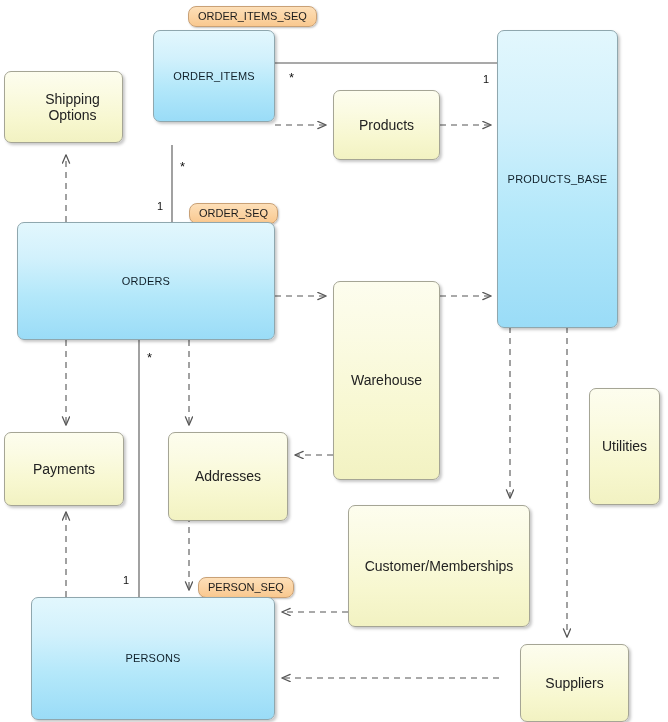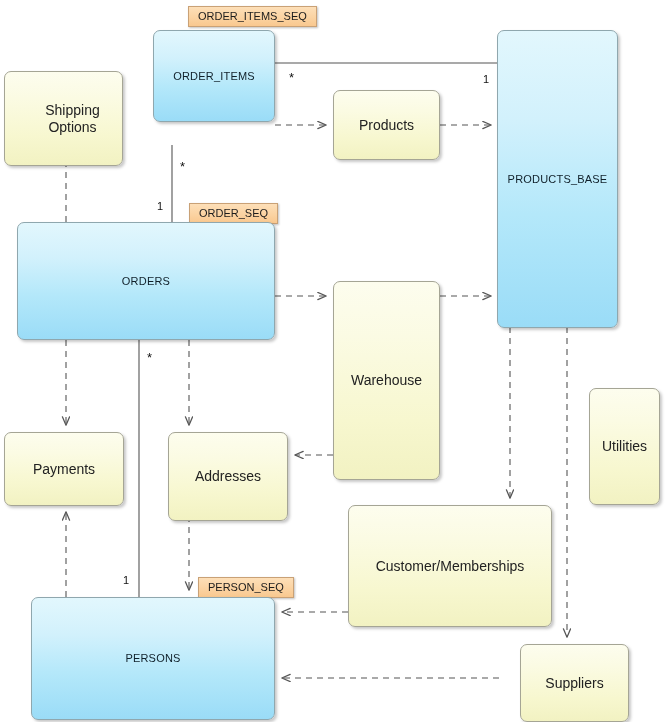--- a/index.html
+++ b/index.html
@@ -25,21 +25,21 @@
     font-size:14px;color:#222;
   }
   .node.blue{
     background:linear-gradient(to bottom,#e2f7fd 0%,#d2f1fc 30%,#b4e8fa 62%,#9adcf7 100%);
     border-color:#8fa7ae;
     font-size:11px;color:#10202a;letter-spacing:.2px;
   }
   .seq-badge{
     position:absolute;box-sizing:border-box;
     background:linear-gradient(to bottom,#fddfb8 0%,#fbd3a2 55%,#f9c88f 100%);
-    border:1px solid #c9a176;border-radius:0;
+    border:1px solid #c9a176;border-radius:8px;
     font-size:11px;color:#1c1c1c;
     padding:3px 9px 4px 9px;
     display:flex;align-items:center;justify-content:center;
     box-shadow:1px 1px 2px rgba(0,0,0,0.25);
     white-space:nowrap;
     z-index:2;
   }
   .mult{
     position:absolute;font-size:11px;color:#111;z-index:4;
     font-family:"Liberation Sans","DejaVu Sans",sans-serif;
@@ -92,21 +92,21 @@
       <path d="M510,327 L510,498" marker-end="url(#arrowOpen)"></path>
 
       <path d="M348,612 L282,612" marker-end="url(#arrowOpen)"></path>
 
       <path d="M567,327 L567,637" marker-end="url(#arrowOpen)"></path>
 
       <path d="M499,678 L282,678" marker-end="url(#arrowOpen)"></path>
     </g>
   </svg>
 
-  <div class="node yellow" style="left:4px;top:71px;width:119px;height:95px;padding-left:18px;">
+  <div class="node yellow" style="left:4px;top:71px;width:119px;height:72px;padding-left:18px;">
     <span>Shipping Options</span>
   </div>
 
   <div class="node blue" style="left:153px;top:30px;width:122px;height:92px;">
     <span>ORDER_ITEMS</span>
   </div>
 
   <div class="node yellow" style="left:333px;top:90px;width:107px;height:70px;">
     <span>Products</span>
   </div>
@@ -128,21 +128,21 @@
   </div>
 
   <div class="node yellow" style="left:4px;top:432px;width:120px;height:74px;">
     <span>Payments</span>
   </div>
 
   <div class="node yellow" style="left:168px;top:432px;width:120px;height:89px;">
     <span>Addresses</span>
   </div>
 
-  <div class="node yellow" style="left:348px;top:505px;width:204px;height:122px;">
+  <div class="node yellow" style="left:348px;top:505px;width:182px;height:122px;">
     <span>Customer/Memberships</span>
   </div>
 
   <div class="node blue" style="left:31px;top:597px;width:244px;height:123px;">
     <span>PERSONS</span>
   </div>
 
   <div class="node yellow" style="left:499px;top:644px;width:109px;height:78px;margin-left:21px;">
     <span>Suppliers</span>
   </div>

